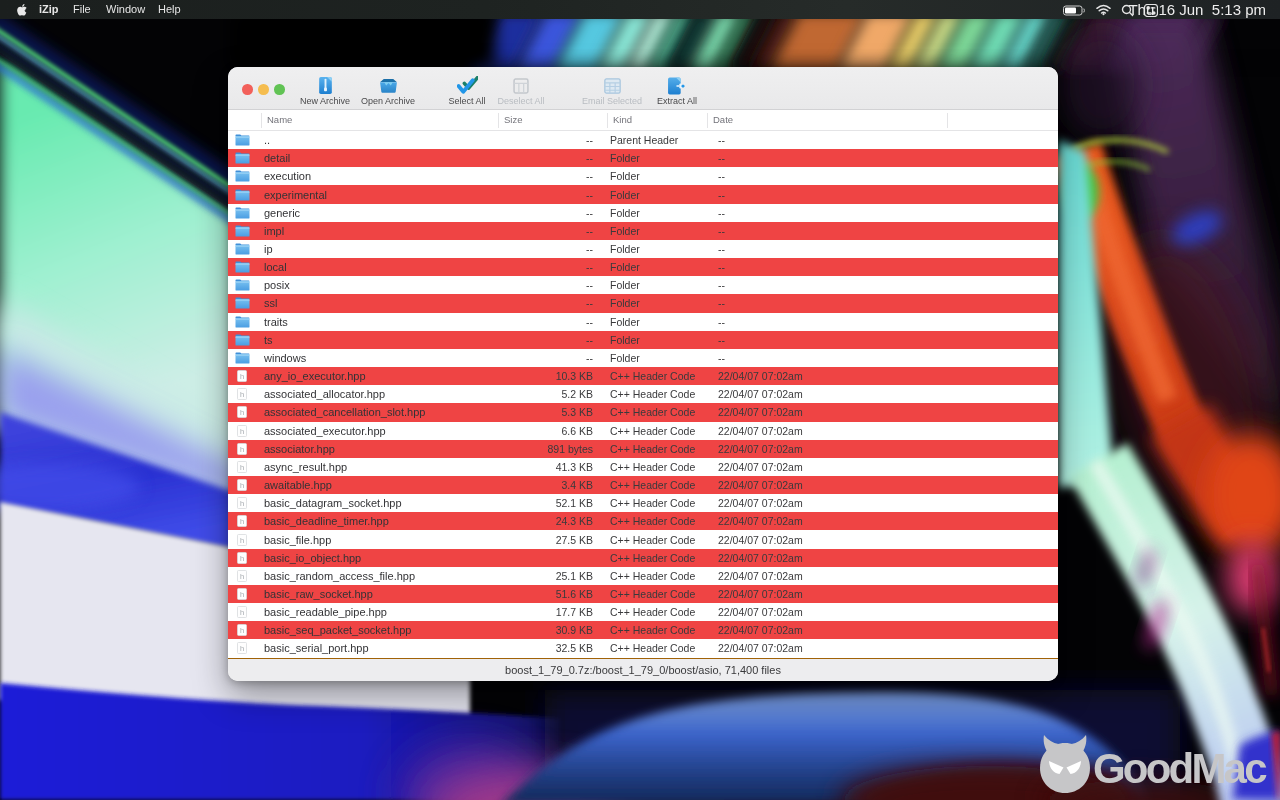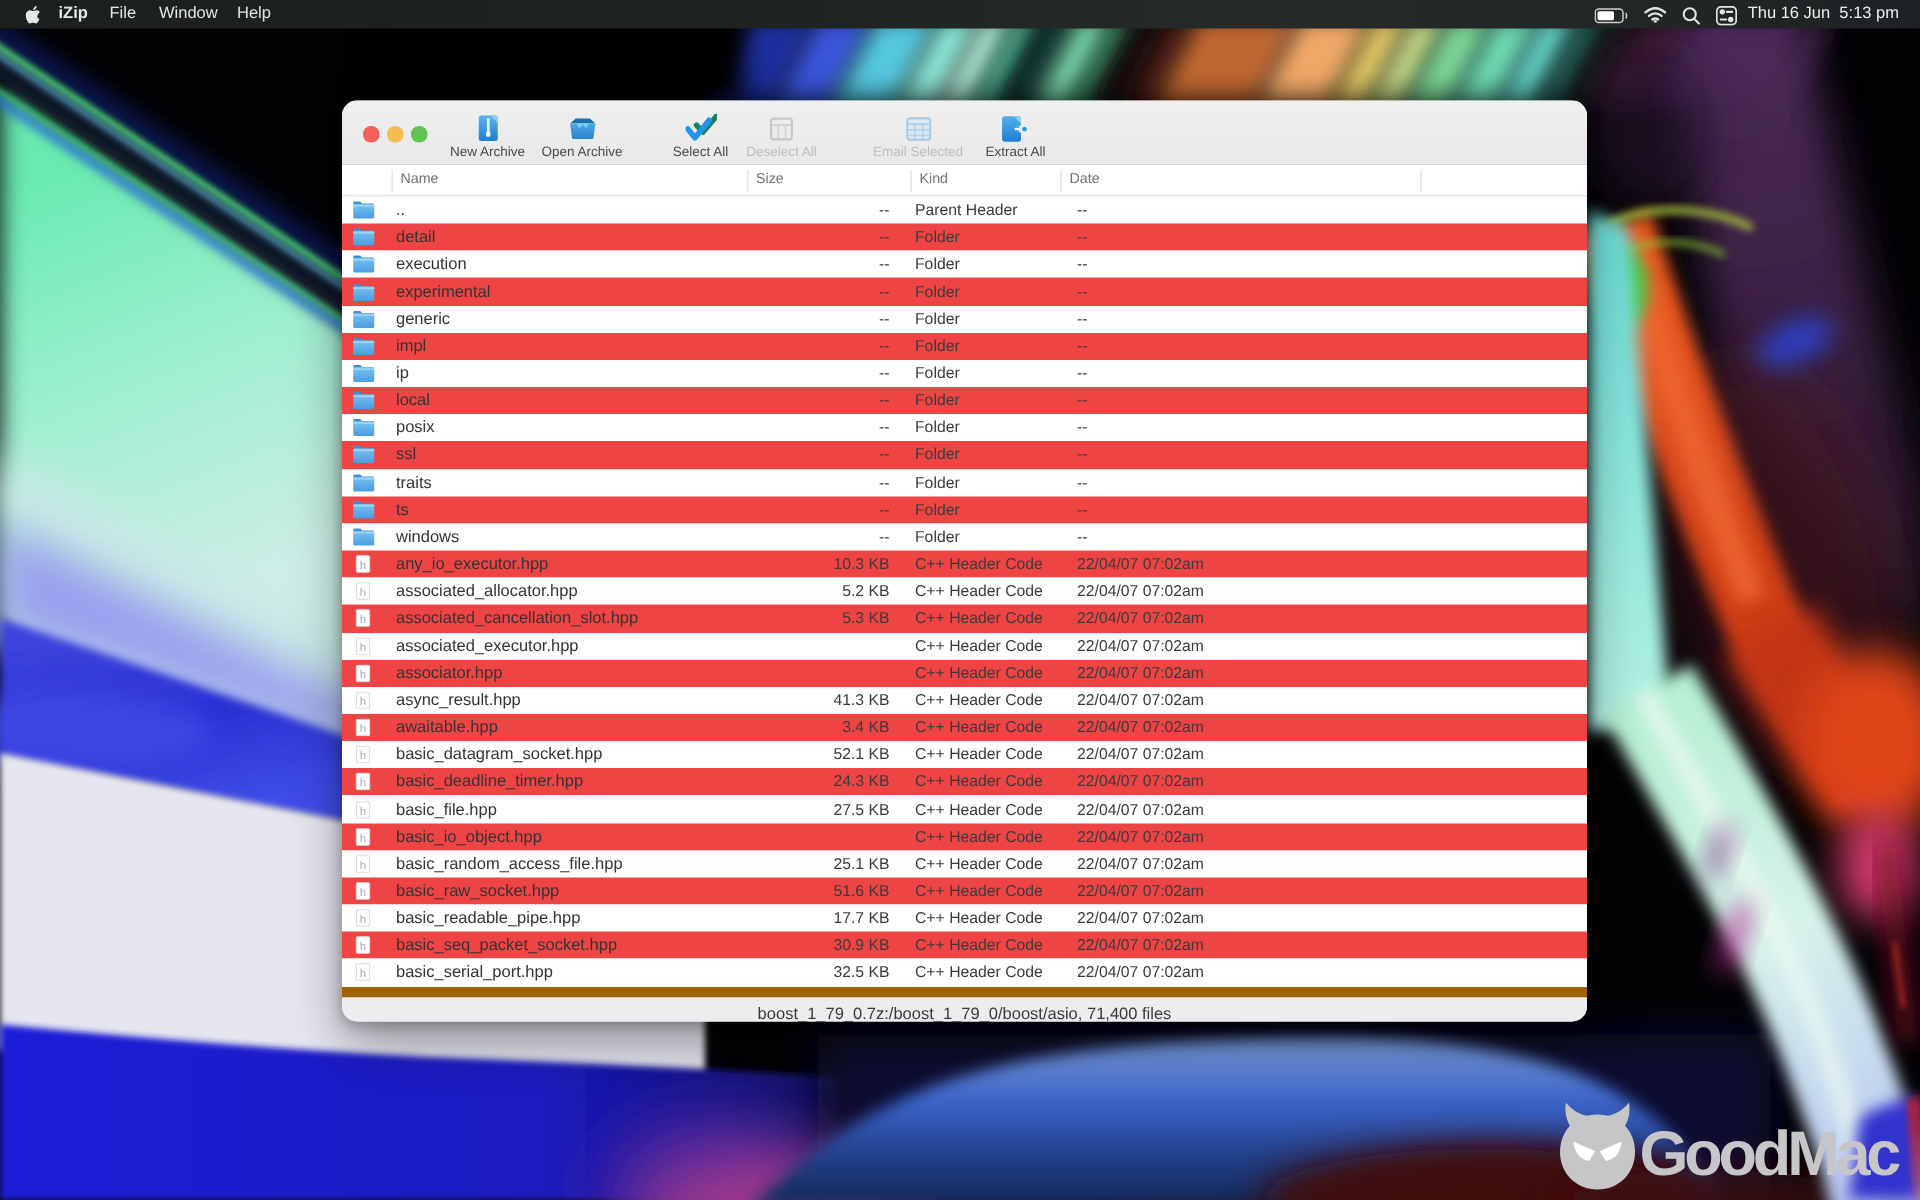--- a/index.html
+++ b/index.html
@@ -4,21 +4,21 @@
 *{margin:0;padding:0;box-sizing:border-box}
 html,body{width:1280px;height:800px;overflow:hidden;background:#030305;
  font-family:"Liberation Sans",sans-serif;-webkit-font-smoothing:antialiased}
 #wall{position:absolute;left:0;top:0}
 #menubar{position:absolute;left:0;top:0;width:1280px;height:19px;z-index:30;
  background:linear-gradient(90deg,#1b1f1e 0%,#1e2321 38%,#262b29 66%,#1e2224 100%);
  color:#e6e6e6;font-size:11px}
 #menubar .l{position:absolute;top:0;height:33px;line-height:19px}
 #menubar .apple{left:17px;top:4px}
 .mb-ic{position:absolute}
-#menubar .clock{position:absolute;right:14px;top:0;line-height:19px;font-size:11px;color:#ededed}
+#menubar .clock{position:absolute;right:14px;top:0;line-height:19px;font-size:15px;color:#ededed}
 #win{position:absolute;left:228px;top:67px;width:830px;height:614px;border-radius:10px;
  background:#ffffff;z-index:10;
  box-shadow:0 14px 34px rgba(0,0,0,0.38), 0 2px 9px rgba(0,0,0,0.26)}
 #toolbar{position:absolute;left:0;top:0;width:830px;height:43px;border-radius:10px 10px 0 0;
  background:linear-gradient(180deg,#efeff0 0%,#e9e9ea 100%);border-bottom:1px solid #d2d2d4}
 .tl{position:absolute;top:17px;width:10.5px;height:10.5px;border-radius:50%}
 .titem{position:absolute;top:9px;text-align:center}
 .tico{height:19px;display:flex;align-items:center;justify-content:center}
 .tlab{font-size:9px;color:#4a4a4c;margin-top:1px;white-space:nowrap}
 .tlab.dis{color:#b9bdc2}
@@ -31,21 +31,21 @@
 .r.even{background:#ef4444}
 .r span{position:absolute;top:50%;transform:translateY(-50%);white-space:nowrap}
 .fic{position:absolute;left:7px;top:50%;transform:translateY(-50%);width:15px;height:12px}
 .fic svg,.hic svg{display:block}
 .hic{position:absolute;left:9px;top:50%;transform:translateY(-50%);width:10px;height:12px}
 .nm{left:36px}
 .sz{left:0;width:365px;text-align:right;color:#3a3a3c;font-size:10.5px}
 .kd{left:382px;color:#3a3a3c;font-size:10.5px}
 .dt{left:490px;color:#3a3a3c;font-size:10.5px}
 #statusbar{position:absolute;left:0;top:591px;width:830px;height:23px;border-radius:0 0 10px 10px;
- background:#ededef;border-top:7px solid #a16207;text-align:center;font-size:11px;color:#39393b;
+ background:#ededef;border-top:1px solid #a16207;text-align:center;font-size:11px;color:#39393b;
  line-height:22px}
 #logo{position:absolute;left:1034px;top:730px;z-index:20}
 </style></head>
 <body>
 
 <svg id="wall" width="1280" height="800" viewBox="0 0 1280 800" xmlns="http://www.w3.org/2000/svg">
 <defs>
  <filter id="f2" x="-50%" y="-50%" width="200%" height="200%">
         <feGaussianBlur stdDeviation="2"></feGaussianBlur>
       </filter>
@@ -520,31 +520,33 @@
         <span class="dt">22/04/07 07:02am</span>
       </div>
 <div class="r">
         <span class="hic">
           <svg width="10" height="12" viewBox="0 0 10 12">
             <rect x="0.5" y="0.5" width="9" height="11" rx="1" fill="#fefefe" stroke="#d8dadd" stroke-width="0.8"></rect>
             <text x="5" y="9" font-size="7.5" fill="#a5aaaf" text-anchor="middle" font-family="Liberation Sans, sans-serif">h</text>
           </svg>
         </span>
         <span class="nm">associated_executor.hpp</span>
+        <span class="sz">6.6 KB</span>
         <span class="kd">C++ Header Code</span>
         <span class="dt">22/04/07 07:02am</span>
       </div>
 <div class="r even">
         <span class="hic">
           <svg width="10" height="12" viewBox="0 0 10 12">
             <rect x="0.5" y="0.5" width="9" height="11" rx="1" fill="#fefefe" stroke="#d8dadd" stroke-width="0.8"></rect>
             <text x="5" y="9" font-size="7.5" fill="#a5aaaf" text-anchor="middle" font-family="Liberation Sans, sans-serif">h</text>
           </svg>
         </span>
         <span class="nm">associator.hpp</span>
+        <span class="sz">891 bytes</span>
         <span class="kd">C++ Header Code</span>
         <span class="dt">22/04/07 07:02am</span>
       </div>
 <div class="r">
         <span class="hic">
           <svg width="10" height="12" viewBox="0 0 10 12">
             <rect x="0.5" y="0.5" width="9" height="11" rx="1" fill="#fefefe" stroke="#d8dadd" stroke-width="0.8"></rect>
             <text x="5" y="9" font-size="7.5" fill="#a5aaaf" text-anchor="middle" font-family="Liberation Sans, sans-serif">h</text>
           </svg>
         </span>

